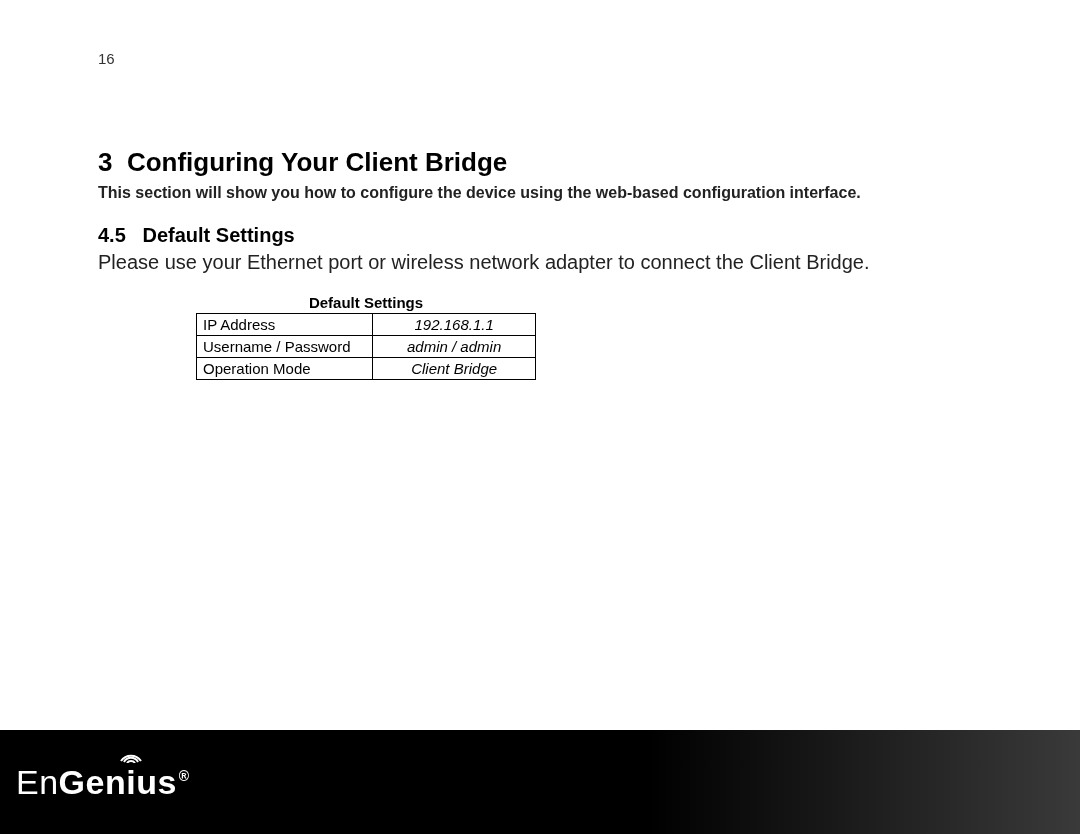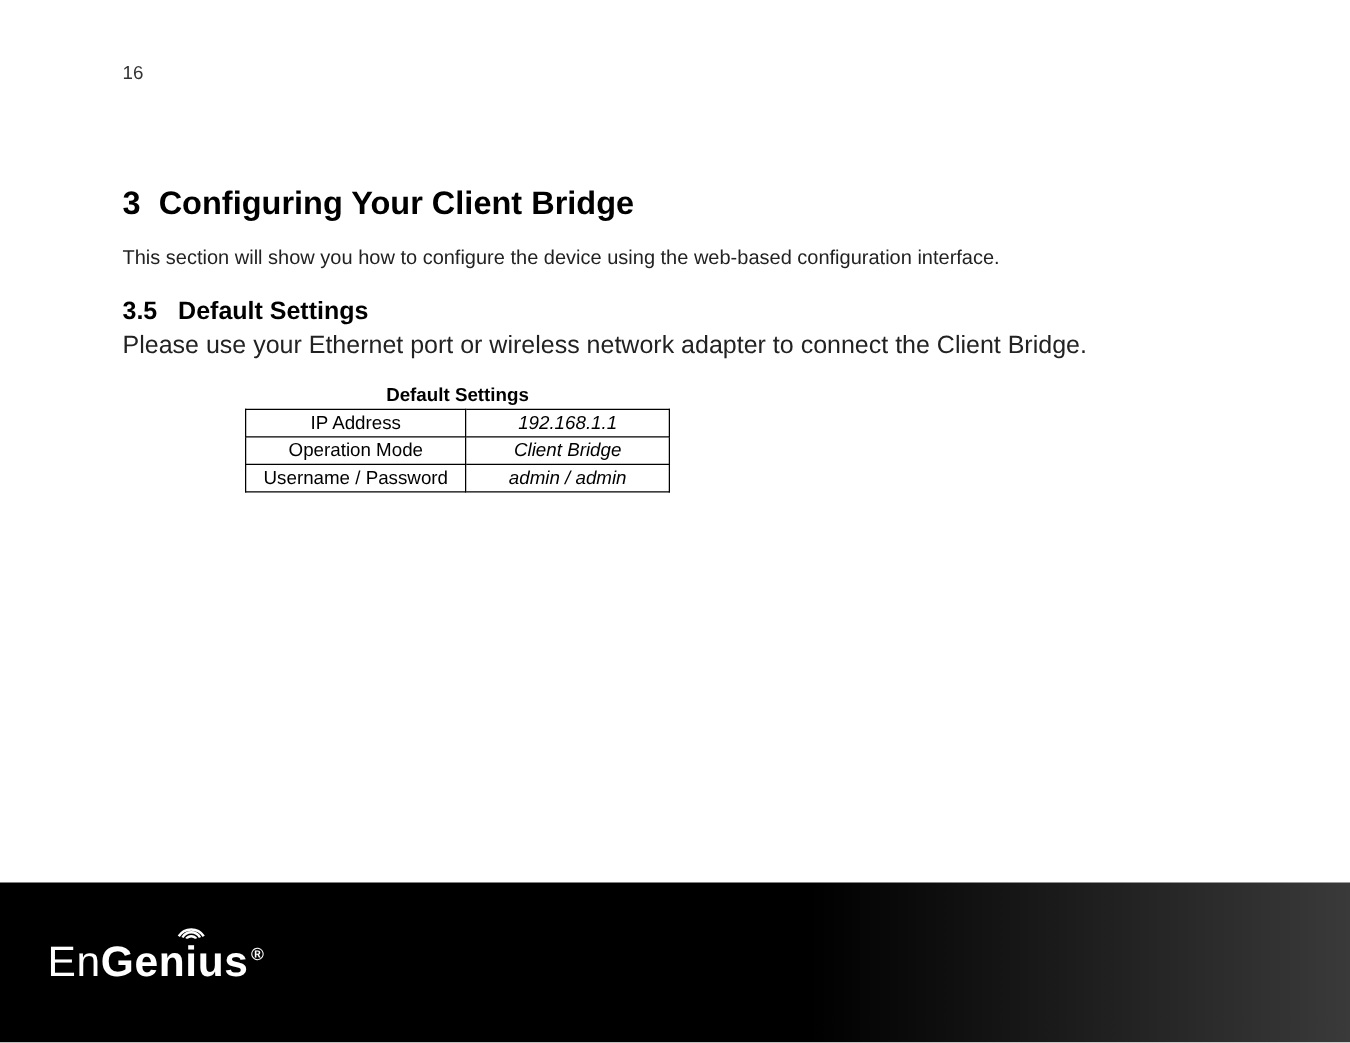--- a/index.html
+++ b/index.html
@@ -20,27 +20,28 @@
       padding: 50px 98px 0 98px;
     }
     .page-number {
       font-size: 15px;
       color: #333;
       margin-bottom: 80px;
     }
     .h1 {
       font-size: 26px;
       font-weight: 700;
-      margin-bottom: 20px;
+      margin-bottom: 6px;
       letter-spacing: 0px;
     }
     .intro {
       font-size: 16px;
       color: #222;
       margin-bottom: 22px;
+      font-weight: bold;
     }
     .h2 {
       font-size: 20px;
       font-weight: 700;
       margin-bottom: 4px;
     }
     .subintro {
       font-size: 20px;
       color: #222;
       margin-bottom: 20px;
@@ -61,37 +62,37 @@
     }
     table.settings td {
       border: 1px solid #000;
       font-size: 15px;
       padding: 1px 6px;
       height: 22px;
       vertical-align: middle;
     }
     table.settings td.key {
       width: 52%;
-      text-align: center;
+      text-align: left;
     }
     table.settings td.val {
       width: 48%;
       text-align: center;
       font-style: italic;
     }
     .footer {
       position: absolute;
       left: 0;
       right: 0;
       bottom: 0;
-      height: 128px;
+      height: 104px;
       background: linear-gradient(to right, #000000 0%, #000000 60%, #3a3a3a 100%);
       display: flex;
       align-items: center;
-      padding-left: 38px;
+      padding-left: 16px;
     }
     .logo {
       display: flex;
       align-items: baseline;
       color: #ffffff;
       font-family: "Segoe UI", Arial, sans-serif;
     }
     .logo-main {
       font-size: 34px;
       font-weight: 400;
@@ -123,40 +124,40 @@
 <div class="page">
   <div class="page-number">16</div>
 
   <div class="h1">
     <span>3</span>&nbsp;&nbsp;<span>Configuring Your Client Bridge</span>
   </div>
 
   <div class="intro">This section will show you how to configure the device using the web-based configuration interface.</div>
 
   <div class="h2">
-    <span>3.5</span>&nbsp;&nbsp;&nbsp;<span>Default Settings</span>
+    <span>4.5</span>&nbsp;&nbsp;&nbsp;<span>Default Settings</span>
   </div>
 
   <div class="subintro">Please use your Ethernet port or wireless network adapter to connect the Client Bridge.</div>
 
   <div class="table-wrap">
     <div class="table-title">Default Settings</div>
     <table class="settings">
       <tbody>
           <tr>
         <td class="key">IP Address</td>
         <td class="val">192.168.1.1</td>
       </tr>
       <tr>
+        <td class="key">Username / Password</td>
+        <td class="val">admin / admin</td>
+      </tr>
+      <tr>
         <td class="key">Operation Mode</td>
         <td class="val">Client Bridge</td>
-      </tr>
-      <tr>
-        <td class="key">Username / Password</td>
-        <td class="val">admin / admin</td>
       </tr>
     </tbody>
       </table>
   </div>
 </div>
 
 <div class="footer">
   <div class="logo">
     <span class="logo-main">
       <span>En</span><span class="logo-bold">Gen</span><span class="logo-i-wrap">

